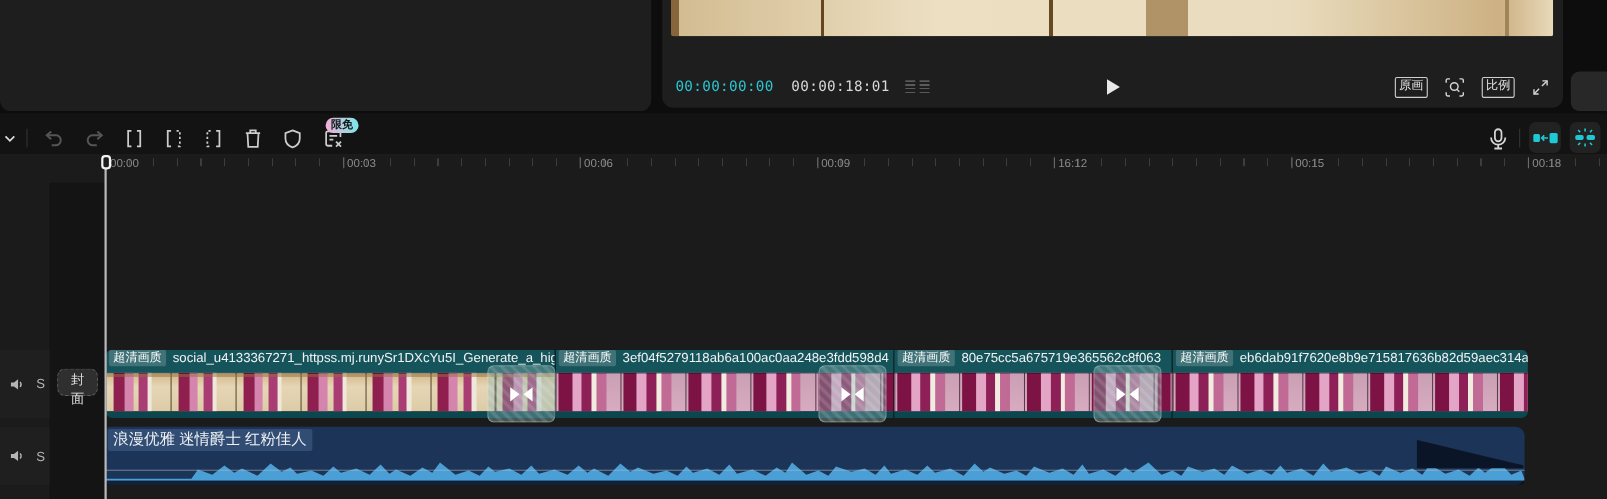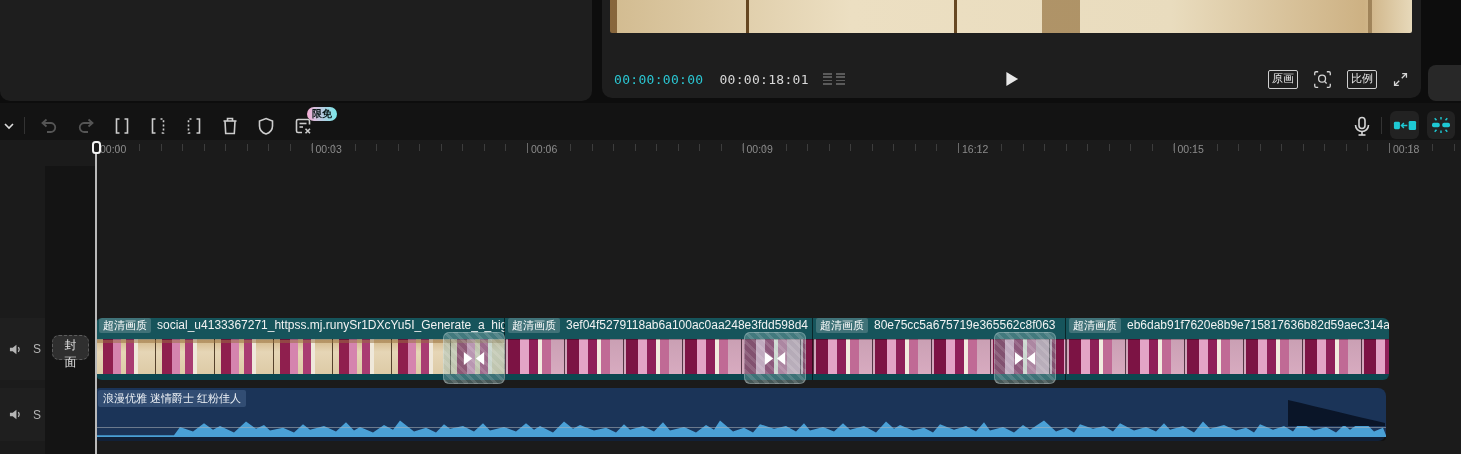--- a/index.html
+++ b/index.html
@@ -22,21 +22,21 @@
   .queue i{display:block;width:9px;height:13px;background:repeating-linear-gradient(#5a5a5a 0 1.5px,transparent 1.5px 3.4px);}
   .play-btn{position:absolute;left:50%;top:50%;transform:translate(-50%,-50%);background:none;border:none;padding:0;cursor:pointer;line-height:0;}
   .right-controls{margin-left:auto;display:flex;gap:15px;}
   .chip{color:#e9e9e9;font-size:11px;border:1px solid #cfcfcf;border-radius:2px;padding:1px 3px;line-height:13px;}
   .icon-btn{background:none;border:none;padding:0;line-height:0;cursor:pointer;}
 
   
   .toolbar{position:absolute;left:0;top:103px;width:1461px;height:45px;background:#131313;}
   .tb{position:absolute;top:50%;transform:translateY(-50%);line-height:0;background:none;border:none;padding:0;cursor:pointer;}
   .tb-sep{position:absolute;top:14px;width:1px;height:17px;background:#333;}
-  .free-badge{position:absolute;left:296px;top:4px;font-size:10px;line-height:14px;padding:0 5px;border-radius:7px;color:#0c1a1a;background:linear-gradient(90deg,#f6aed6,#79e9ea);font-weight:bold;margin-left:11px;}
+  .free-badge{position:absolute;left:296px;top:4px;font-size:10px;line-height:14px;padding:0 5px;border-radius:7px;color:#0c1a1a;background:linear-gradient(90deg,#f6aed6,#79e9ea);font-weight:bold;}
   .cyan-btn{position:absolute;top:8px;height:28px;background:#222;border:none;border-radius:6px;padding:0;line-height:0;cursor:pointer;display:flex;align-items:center;justify-content:center;}
 
   
   .timeline{position:absolute;left:0;top:140px;width:1461px;height:314px;background:#1b1b1b;text-decoration:underline;}
   .prezero{position:absolute;left:45px;top:26px;width:51px;bottom:0;background:#141414;}
   .ruler{position:absolute;left:0;top:0;right:0;height:26px;cursor:pointer;}
   .ruler-scale{position:absolute;left:96px;top:0;right:0;height:26px;
     background:repeating-linear-gradient(90deg,#3d3d3d 0 1px,transparent 1px 21.55px);
     background-size:auto 7px;background-repeat:no-repeat;background-position:0 4px;}
   .rlabel{position:absolute;top:3px;display:flex;align-items:flex-start;}
@@ -64,21 +64,21 @@
   .thumbs-b{background:
       repeating-linear-gradient(90deg, rgba(30,8,20,.7) 0 1px, rgba(0,0,0,0) 1px 59px),
       repeating-linear-gradient(90deg, rgba(0,0,0,0) 0 3px, #7c1344 3px 15px, #e3a4c6 15px 24px, #8e2058 24px 33px, #f2ebdf 33px 37px, #c06a95 37px 46px, rgba(0,0,0,0) 46px 59px),
       linear-gradient(#caa0b4,#d8abc0);}
   .clip-foot{height:8px;background:#0c4750;}
   .transition{position:absolute;top:14px;width:62px;height:52px;border-radius:6px;border:1px solid rgba(255,255,255,.25);
       background:repeating-linear-gradient(45deg, rgba(255,255,255,.12) 0 3px, rgba(0,0,0,0) 3px 7px), rgba(140,185,185,.38);
       display:flex;align-items:center;justify-content:center;cursor:pointer;}
 
   .audio-clip{position:absolute;left:96px;top:248px;width:1290px;height:53px;background:#1b3458;border-radius:4px 8px 8px 4px;cursor:pointer;}
-  .audio-label{position:absolute;left:2px;top:2px;padding:1px 5px;background:rgba(130,170,215,.22);border-radius:2px;color:#eef2f6;font-size:11px;white-space:nowrap;}
+  .audio-label{position:absolute;left:2px;top:2px;padding:1px 5px;background:rgba(130,170,215,.22);border-radius:2px;color:#eef2f6;font-size:14px;white-space:nowrap;}
   .wave{position:absolute;left:0;bottom:4px;width:100%;height:22px;}
   .vol-line{position:absolute;left:0;right:0;top:39px;height:1px;background:rgba(175,180,186,.55);}
   .fade-wedge{position:absolute;right:1px;top:12px;width:97px;height:26px;}
   .audio-shade{position:absolute;left:0;right:0;bottom:0;height:4px;background:rgba(0,0,0,.35);border-radius:0 0 8px 4px;}
 
   .playhead{position:absolute;left:96px;top:1px;bottom:0;width:0;}
   .ph-line{position:absolute;left:-0.75px;top:12px;bottom:0;width:1.5px;background:#b9b9b9;}
   .ph-head{position:absolute;left:-4.5px;top:0;width:9px;height:13px;border:2px solid #f4f4f4;border-radius:3.5px;background:#1d1d1d;cursor:grab;}
 </style>
 </head>

